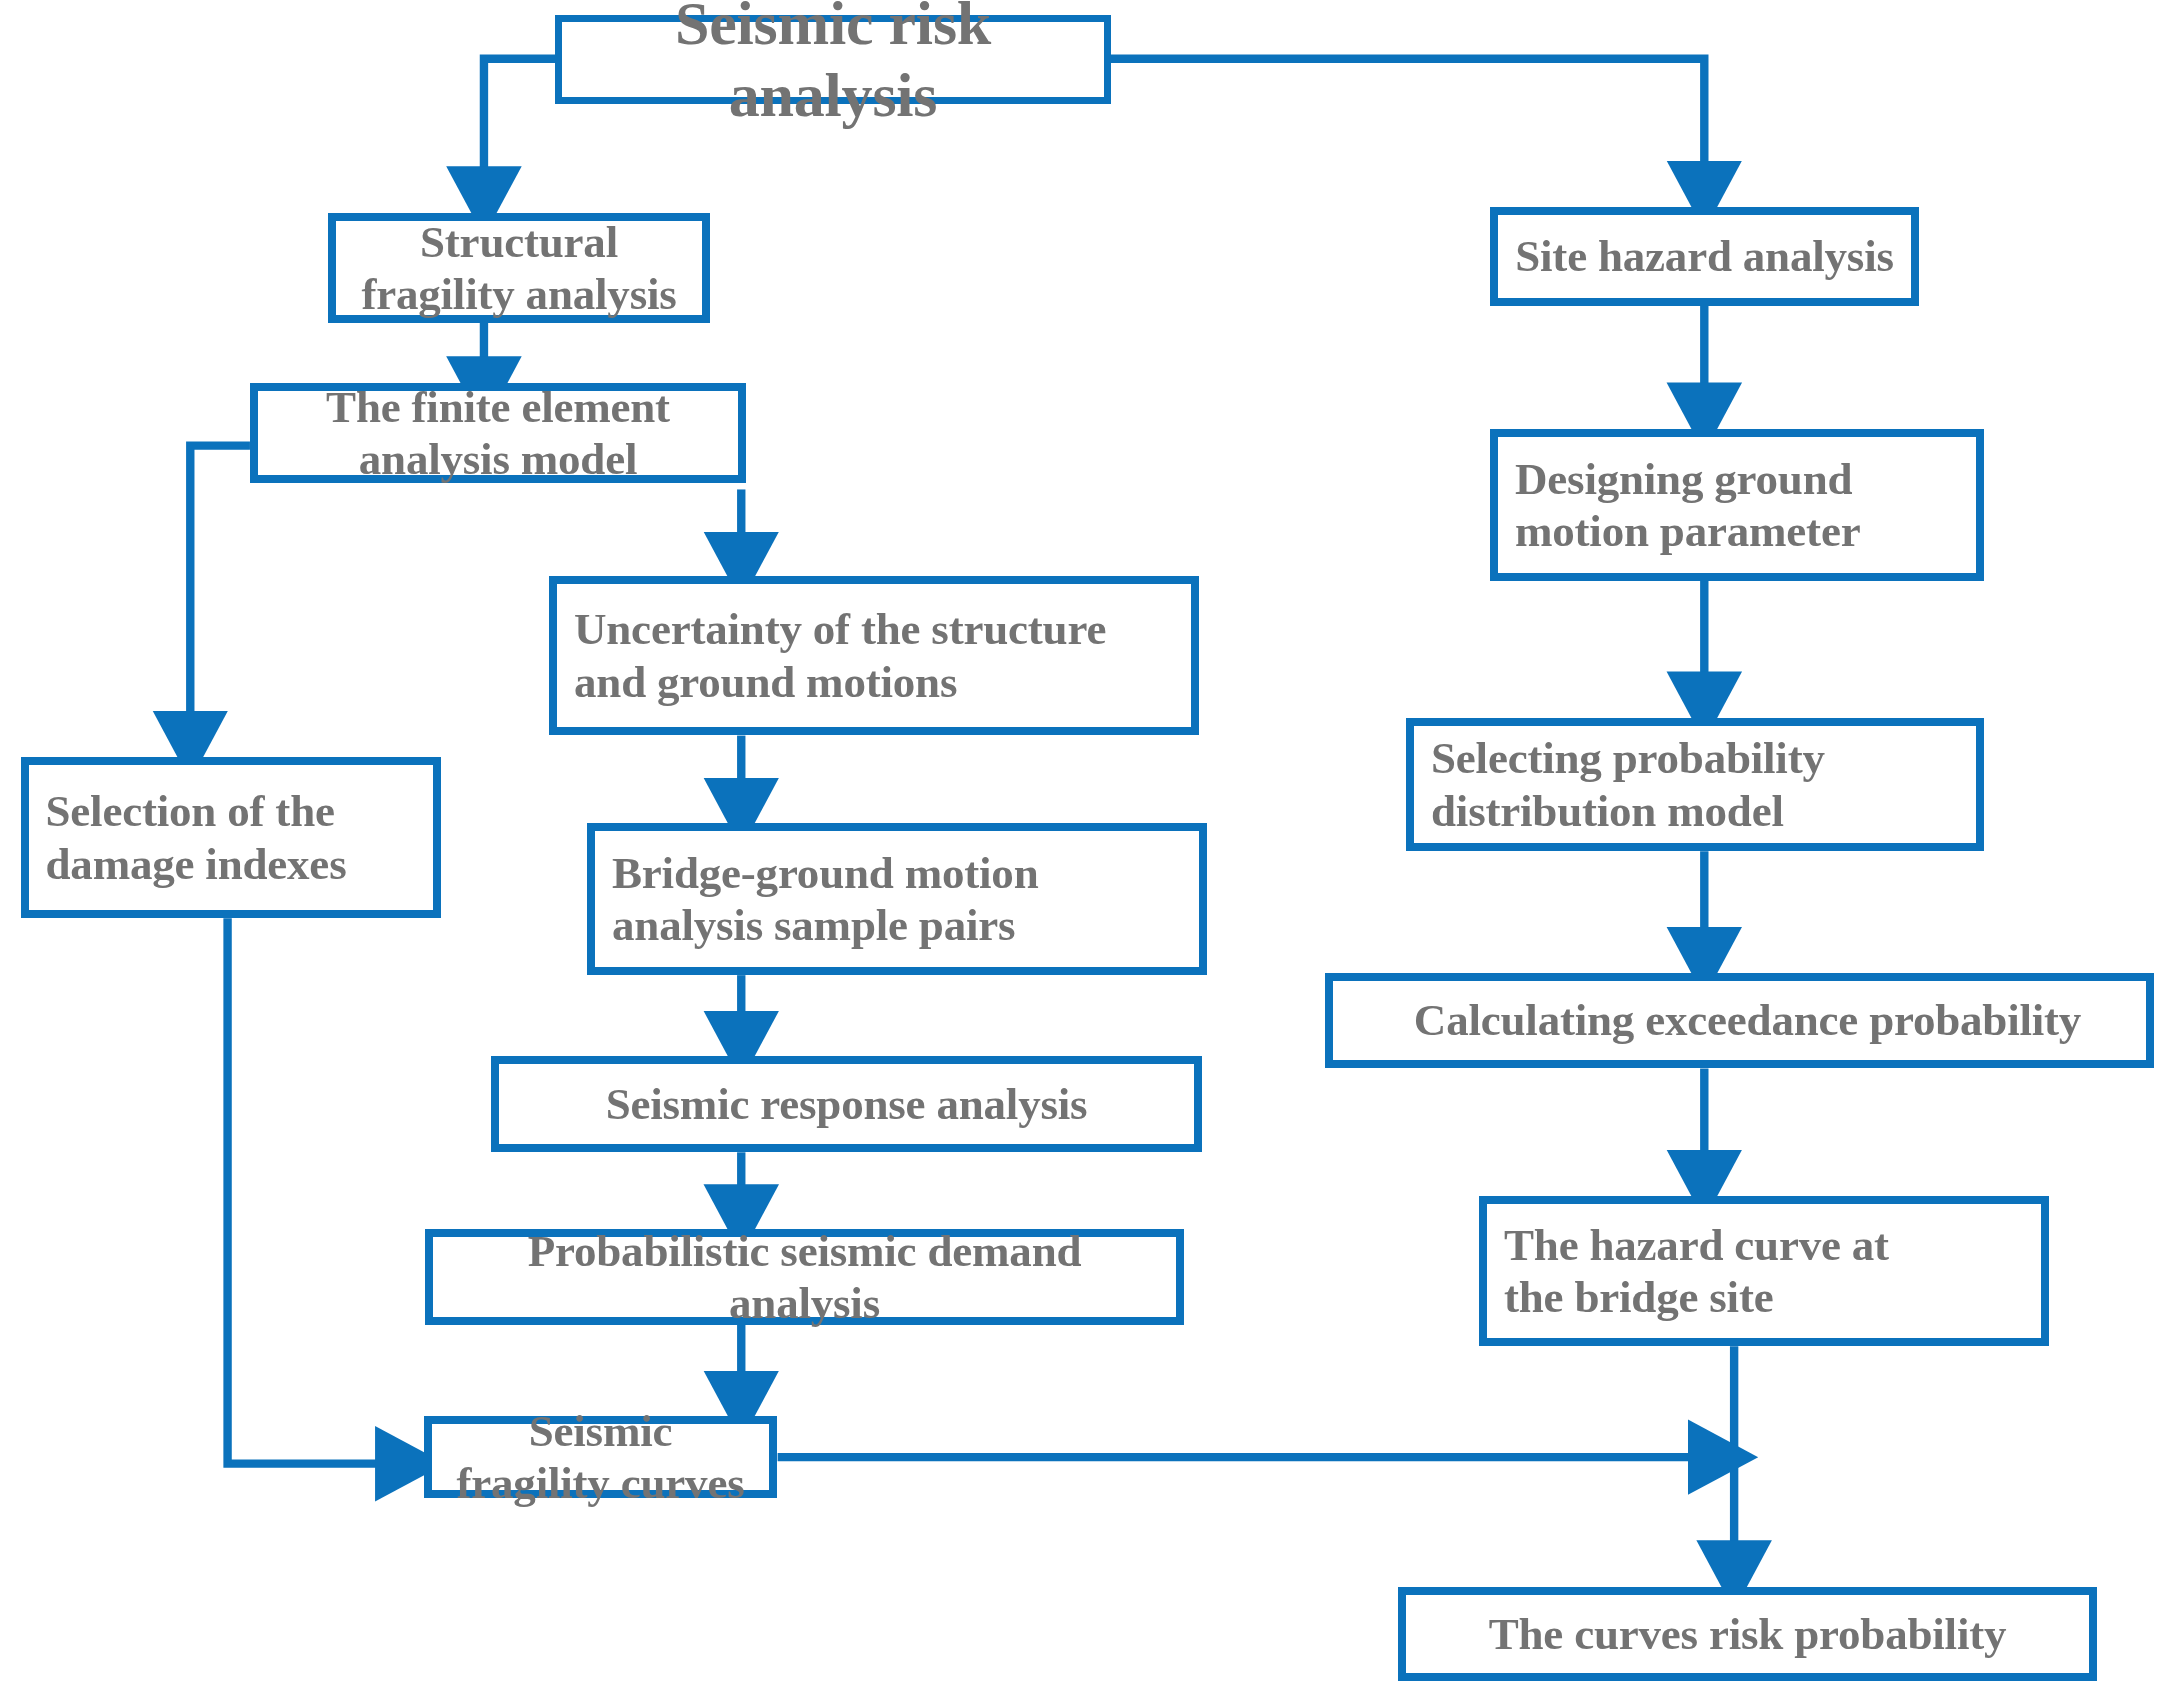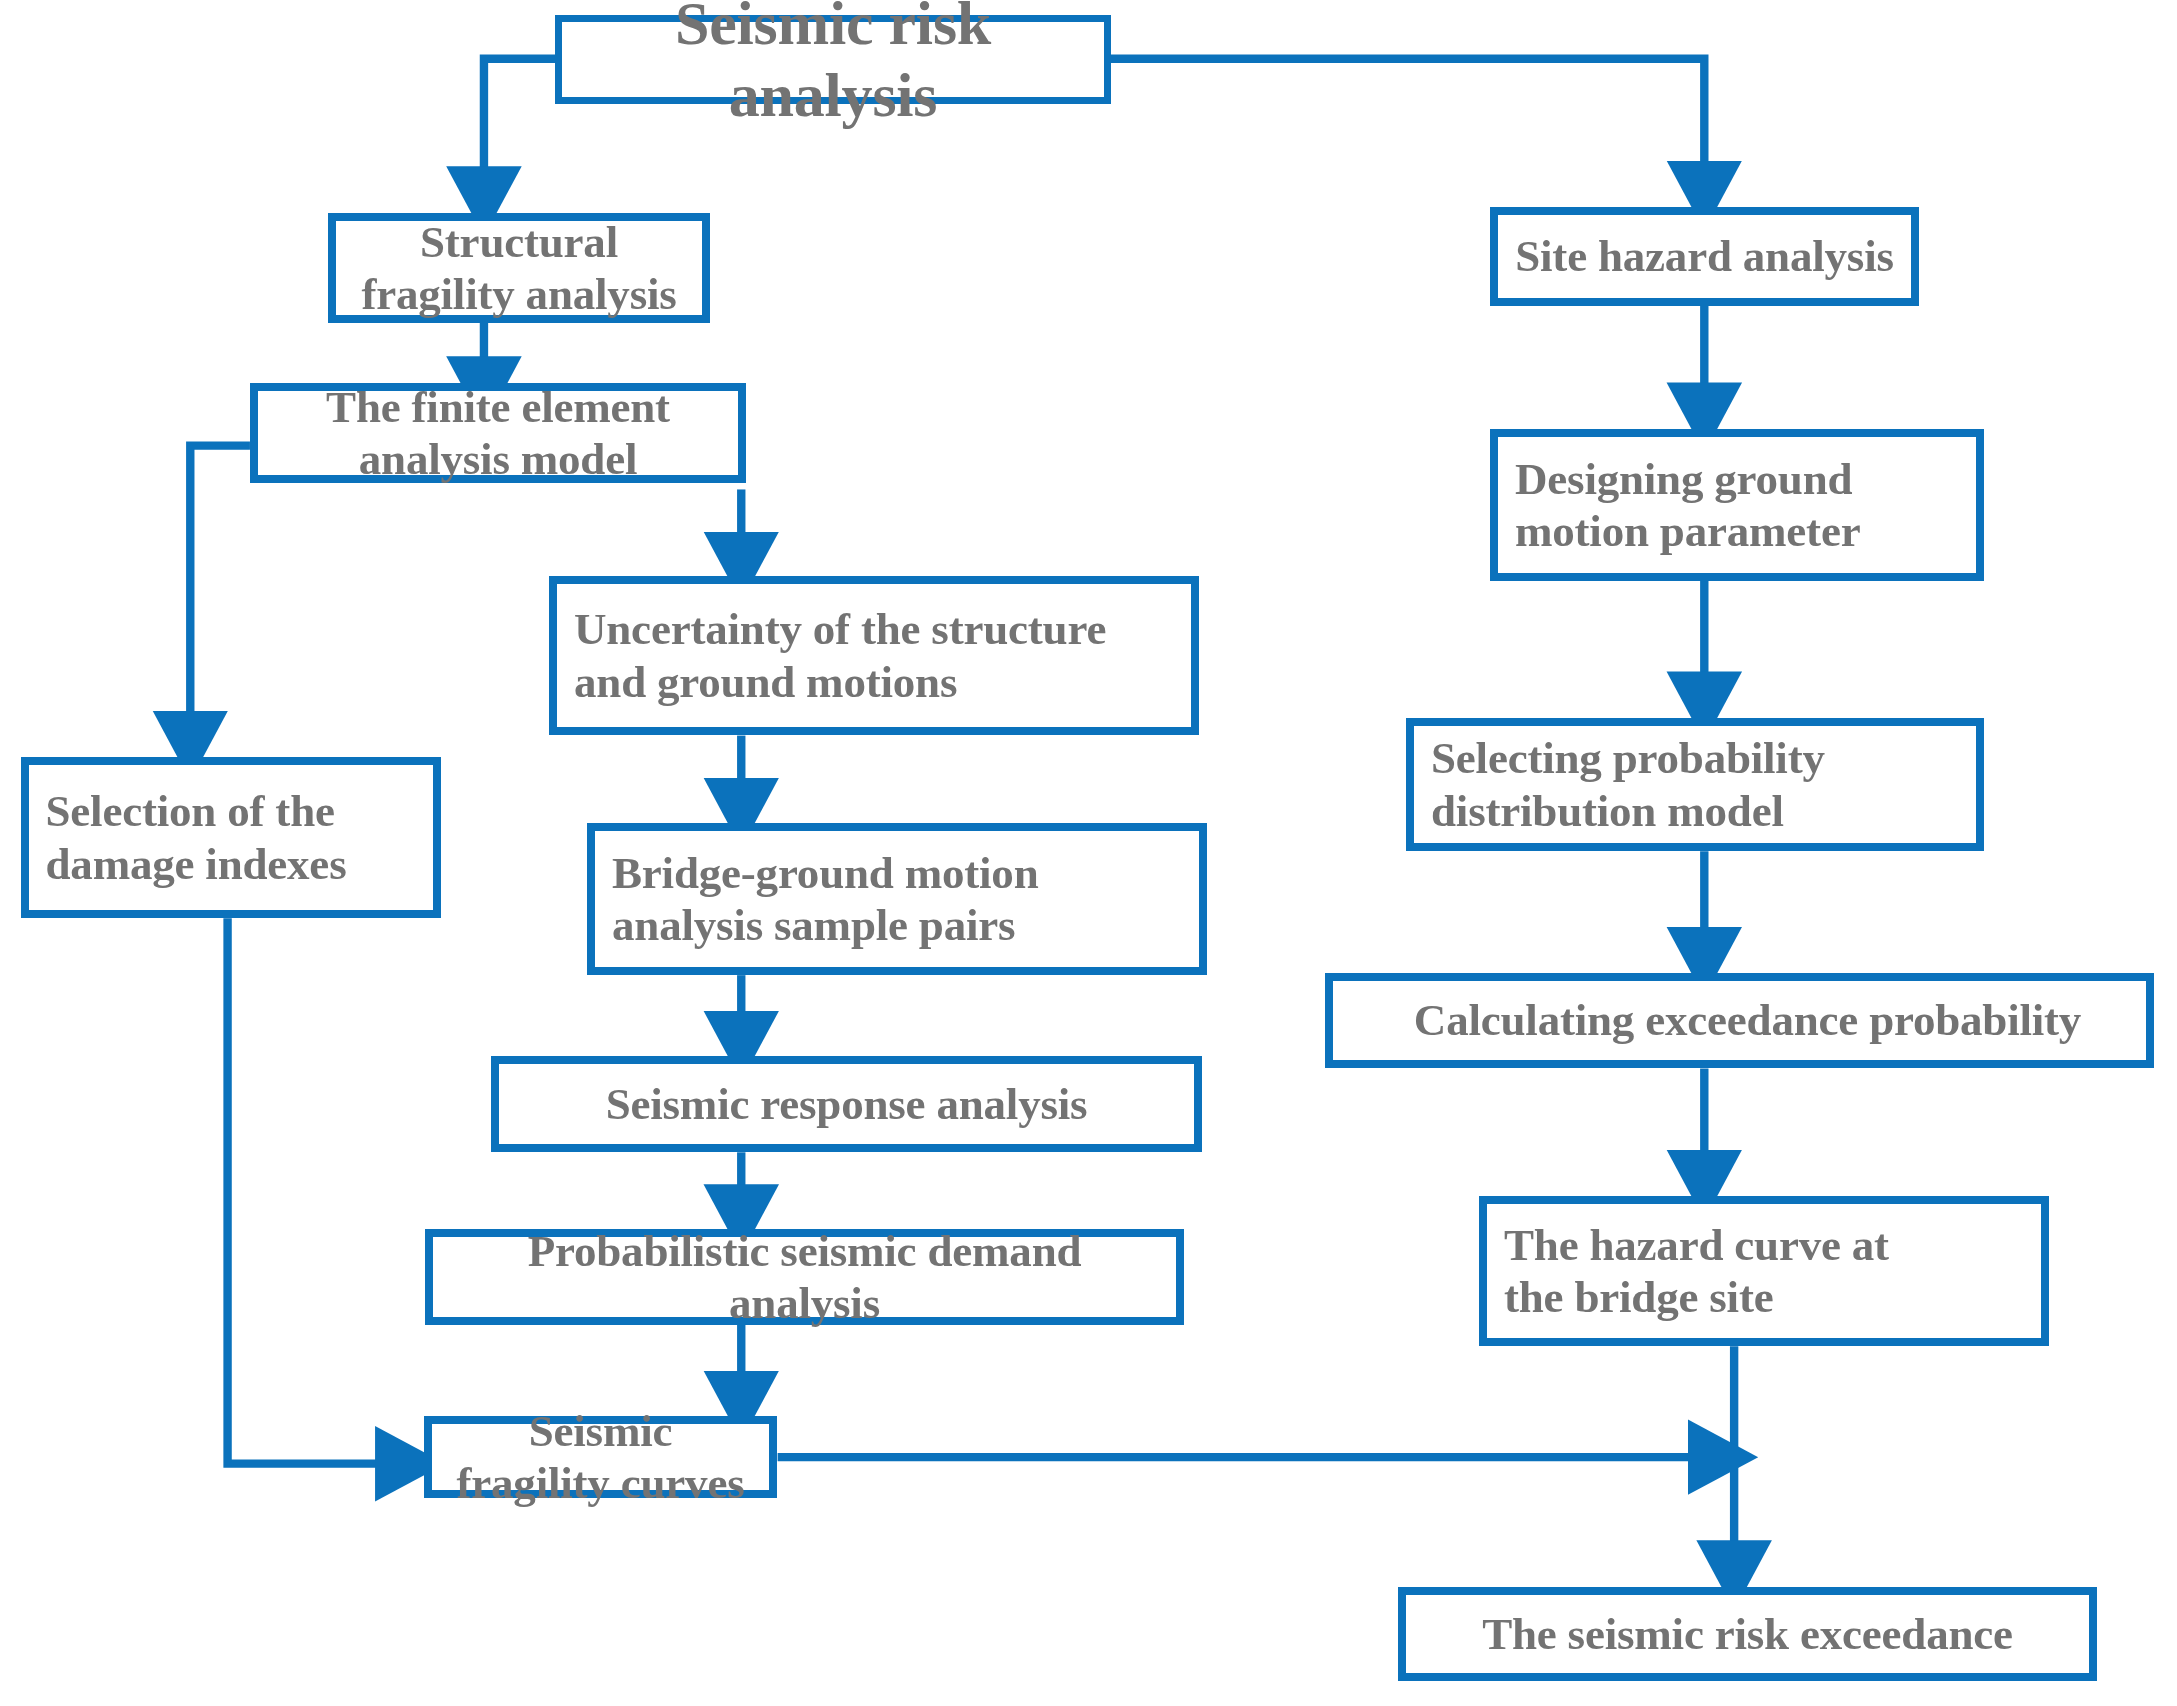--- a/index.html
+++ b/index.html
@@ -159,17 +159,17 @@
   <div class="node center n-1line" style="left:1325px; top:973px; width:829px; height:95px;padding-left:16px;">
     <span class="txt">Calculating exceedance probability</span>
   </div>
 
   <div class="node left n-2line" style="left:1479px; top:1196px; width:570px; height:150px;">
     <span class="txt">The hazard curve at
 the bridge site</span>
   </div>
 
   <div class="node center n-1line" style="left:1398px; top:1587px; width:699px; height:94px;">
-    <span class="txt">The seismic risk exceedance</span>
+    <span class="txt">The curves risk probability</span>
   </div>
 
 </div>
 
 
 </body></html>

